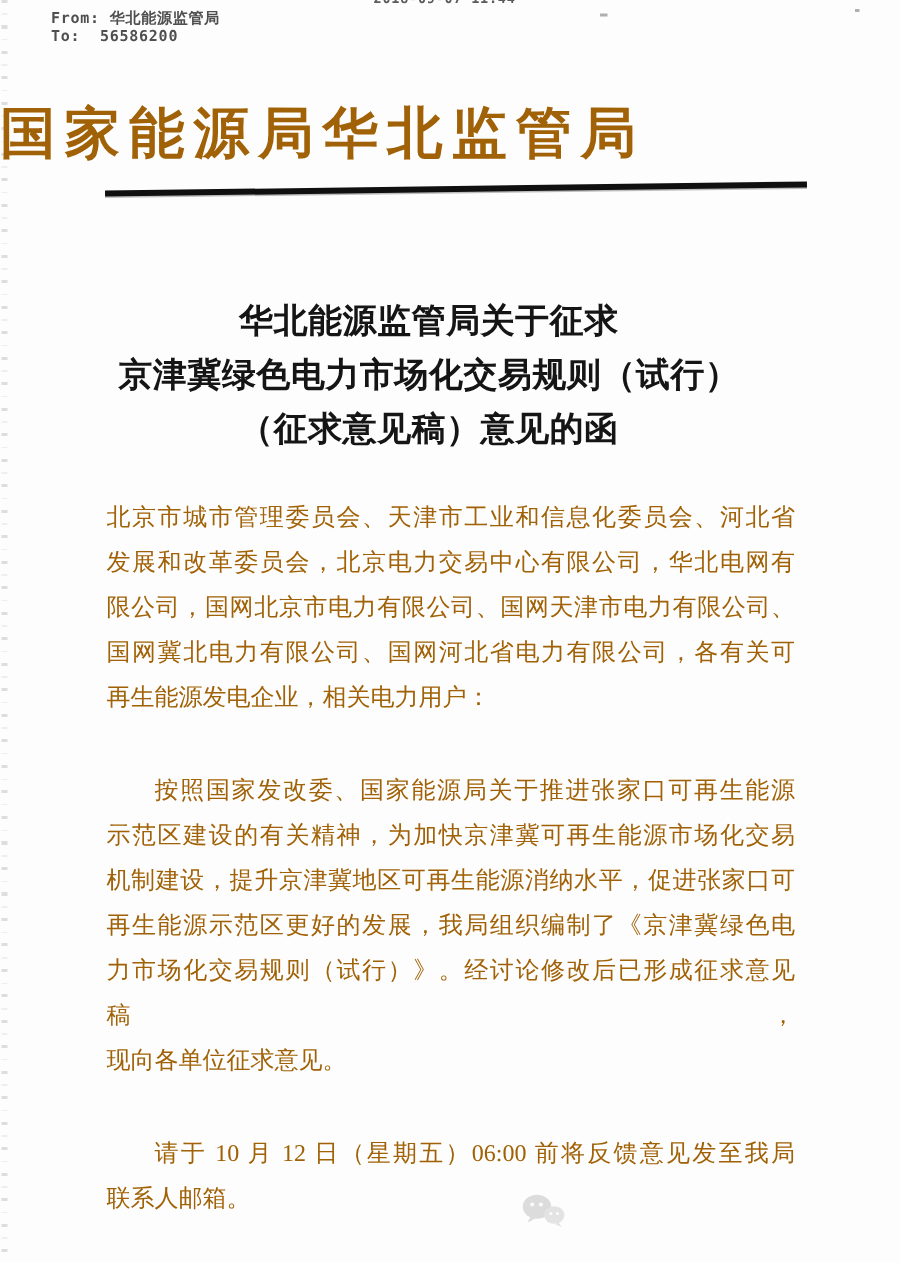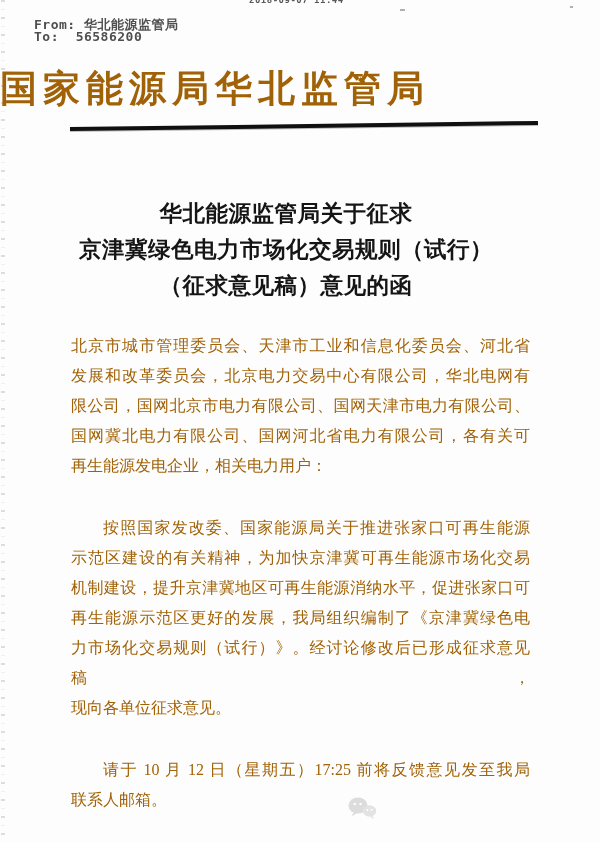--- a/index.html
+++ b/index.html
@@ -14,23 +14,23 @@
     background:repeating-linear-gradient(to bottom,
       rgba(110,110,110,0.22) 0 2px, transparent 2px 9px,
       rgba(140,140,140,0.12) 9px 10px, transparent 10px 17px);
   }
   .speck{position:absolute;background:#8f8f8f;opacity:.7;}
   .speck1{left:400px;top:9px;width:5px;height:2px;}
   .speck2{left:570px;top:6px;width:3px;height:2px;}
 
   
   .fax-header{
-    position:absolute;left:34px;top:19px;
+    position:absolute;left:34px;top:7px;
     font-family:"DejaVu Sans Mono","Liberation Mono",monospace;
-    font-size:13px;line-height:11.5px;color:#4f4f4f;font-weight:bold;
+    font-size:10px;line-height:11.5px;color:#4f4f4f;font-weight:bold;
     letter-spacing:.5px;white-space:nowrap;
   }
   .fax-timestamp{
     position:absolute;left:249px;top:-5px;
     font-family:"DejaVu Sans Mono","Liberation Mono",monospace;
     font-size:9px;color:#5a5a5a;font-weight:bold;letter-spacing:.5px;
     white-space:nowrap;
   }
 
   
@@ -100,21 +100,21 @@
   <div class="line j">国网冀北电力有限公司、国网河北省电力有限公司，各有关可</div>
   <div class="line">再生能源发电企业，相关电力用户：</div>
 
   <div class="line j indent">按照国家发改委、国家能源局关于推进张家口可再生能源</div>
   <div class="line j">示范区建设的有关精神，为加快京津冀可再生能源市场化交易</div>
   <div class="line j">机制建设，提升京津冀地区可再生能源消纳水平，促进张家口可</div>
   <div class="line j">再生能源示范区更好的发展，我局组织编制了《京津冀绿色电</div>
   <div class="line j">力市场化交易规则（试行）》。经讨论修改后已形成征求意见稿，</div>
   <div class="line">现向各单位征求意见。</div>
 
-  <div class="line j indent">请于 10 月 12 日（星期五）17:25 前将反馈意见发至我局</div>
+  <div class="line j indent">请于 10 月 12 日（星期五）06:00 前将反馈意见发至我局</div>
   <div class="line">联系人邮箱。</div>
 </div>
 
 <div class="watermark">
   <span class="wm-icon">
     <svg width="30" height="25" viewBox="0 0 30 25" xmlns="http://www.w3.org/2000/svg">
       <ellipse cx="11" cy="9.5" rx="9.5" ry="8" fill="#dcdcdc"></ellipse>
       <circle cx="7.8" cy="8" r="1.3" fill="#fdfdfd"></circle>
       <circle cx="13.6" cy="8" r="1.3" fill="#fdfdfd"></circle>
       <path d="M6.5 16.5 L4.6 20.2 L10 17.2 Z" fill="#dcdcdc"></path>

